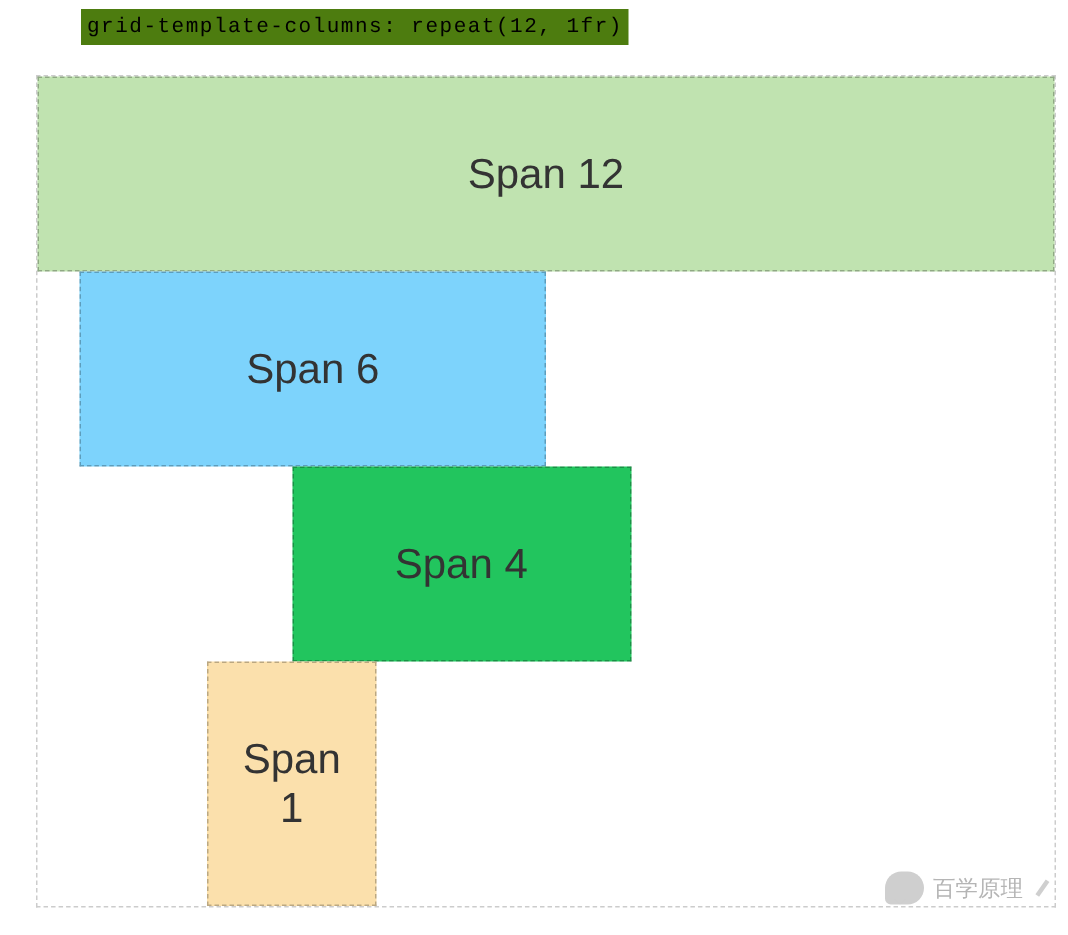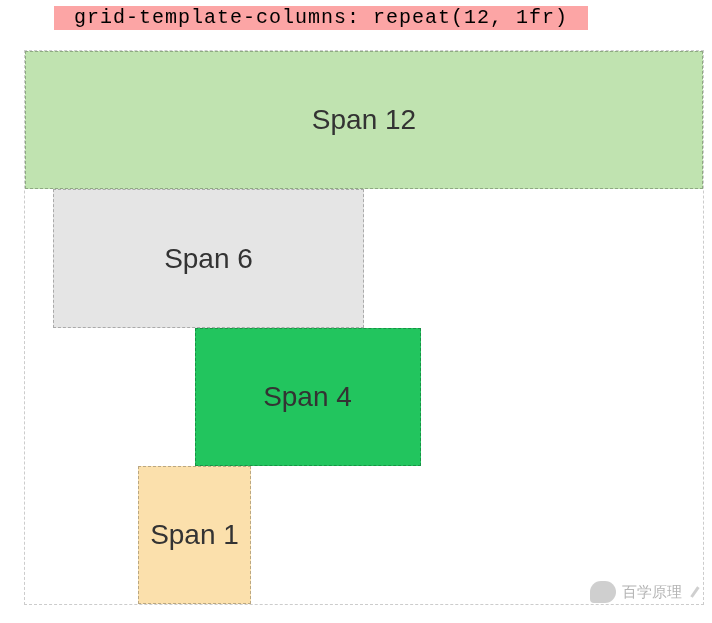--- a/index.html
+++ b/index.html
@@ -1,48 +1,48 @@
 <!DOCTYPE html>
 <html><head>
 <meta charset="utf-8">
 <style>
   html,body{margin:0;padding:0;font-family:"Helvetica Neue",Arial,sans-serif;}
   body{width:712px;height:623px;background:#fff;position:relative;overflow:hidden;}
 
   .code-strip{
     display:inline-block;
     margin:6px 0 0 54px;
-    padding:0 20px;
+    padding:0 4px;
     font-family:"SimSun","Courier New",monospace;
-    font-size:20px;
+    font-size:14px;
     line-height:24px;
     letter-spacing:1px;
     color:#000;
-    background:#fca5a5;
+    background:#4d7c0f;
   }
 
   .canvas{
     position:absolute;
     left:24px; right:8px; top:50px; bottom:18px;
     border:1px dashed #ccc;
     background:#fff;
     display:grid;
     grid-template-columns:repeat(12,1fr);
   }
   .canvas > .cell{
     display:flex;align-items:center;justify-content:center;
     font-size:28px;color:#333;
     border:1px dashed rgba(0,0,0,.25);
     text-align:center;
     line-height:1.2;
-    padding:0;
+    padding:12px;
     box-sizing:border-box;
   }
   .span12{grid-column:1 / span 12;grid-row:1;background:#c0e3b0;border-color:#9cc98e;}
-  .span6 {grid-column:1 / span 6; grid-row:2;background:#e5e5e5;border-color:#e4a58d;margin-left:28px;}
+  .span6 {grid-column:1 / span 6; grid-row:2;background:#7dd3fc;border-color:#e4a58d;margin-left:28px;}
   .span4 {grid-column:4 / span 4; grid-row:3;background:#22c55e;border-color:#9fccd7;}
   .span2 {grid-column:3 / span 2; grid-row:4;background:#fbe0ac;border-color:#e7c78a;}
 
   .watermark{
     position:absolute;right:10px;bottom:20px;
     display:flex;align-items:center;gap:6px;
     color:#b5b5b5;font-size:15px;
     font-family:"Microsoft YaHei","SimSun",sans-serif;
   }
   .watermark .chat-icon{

